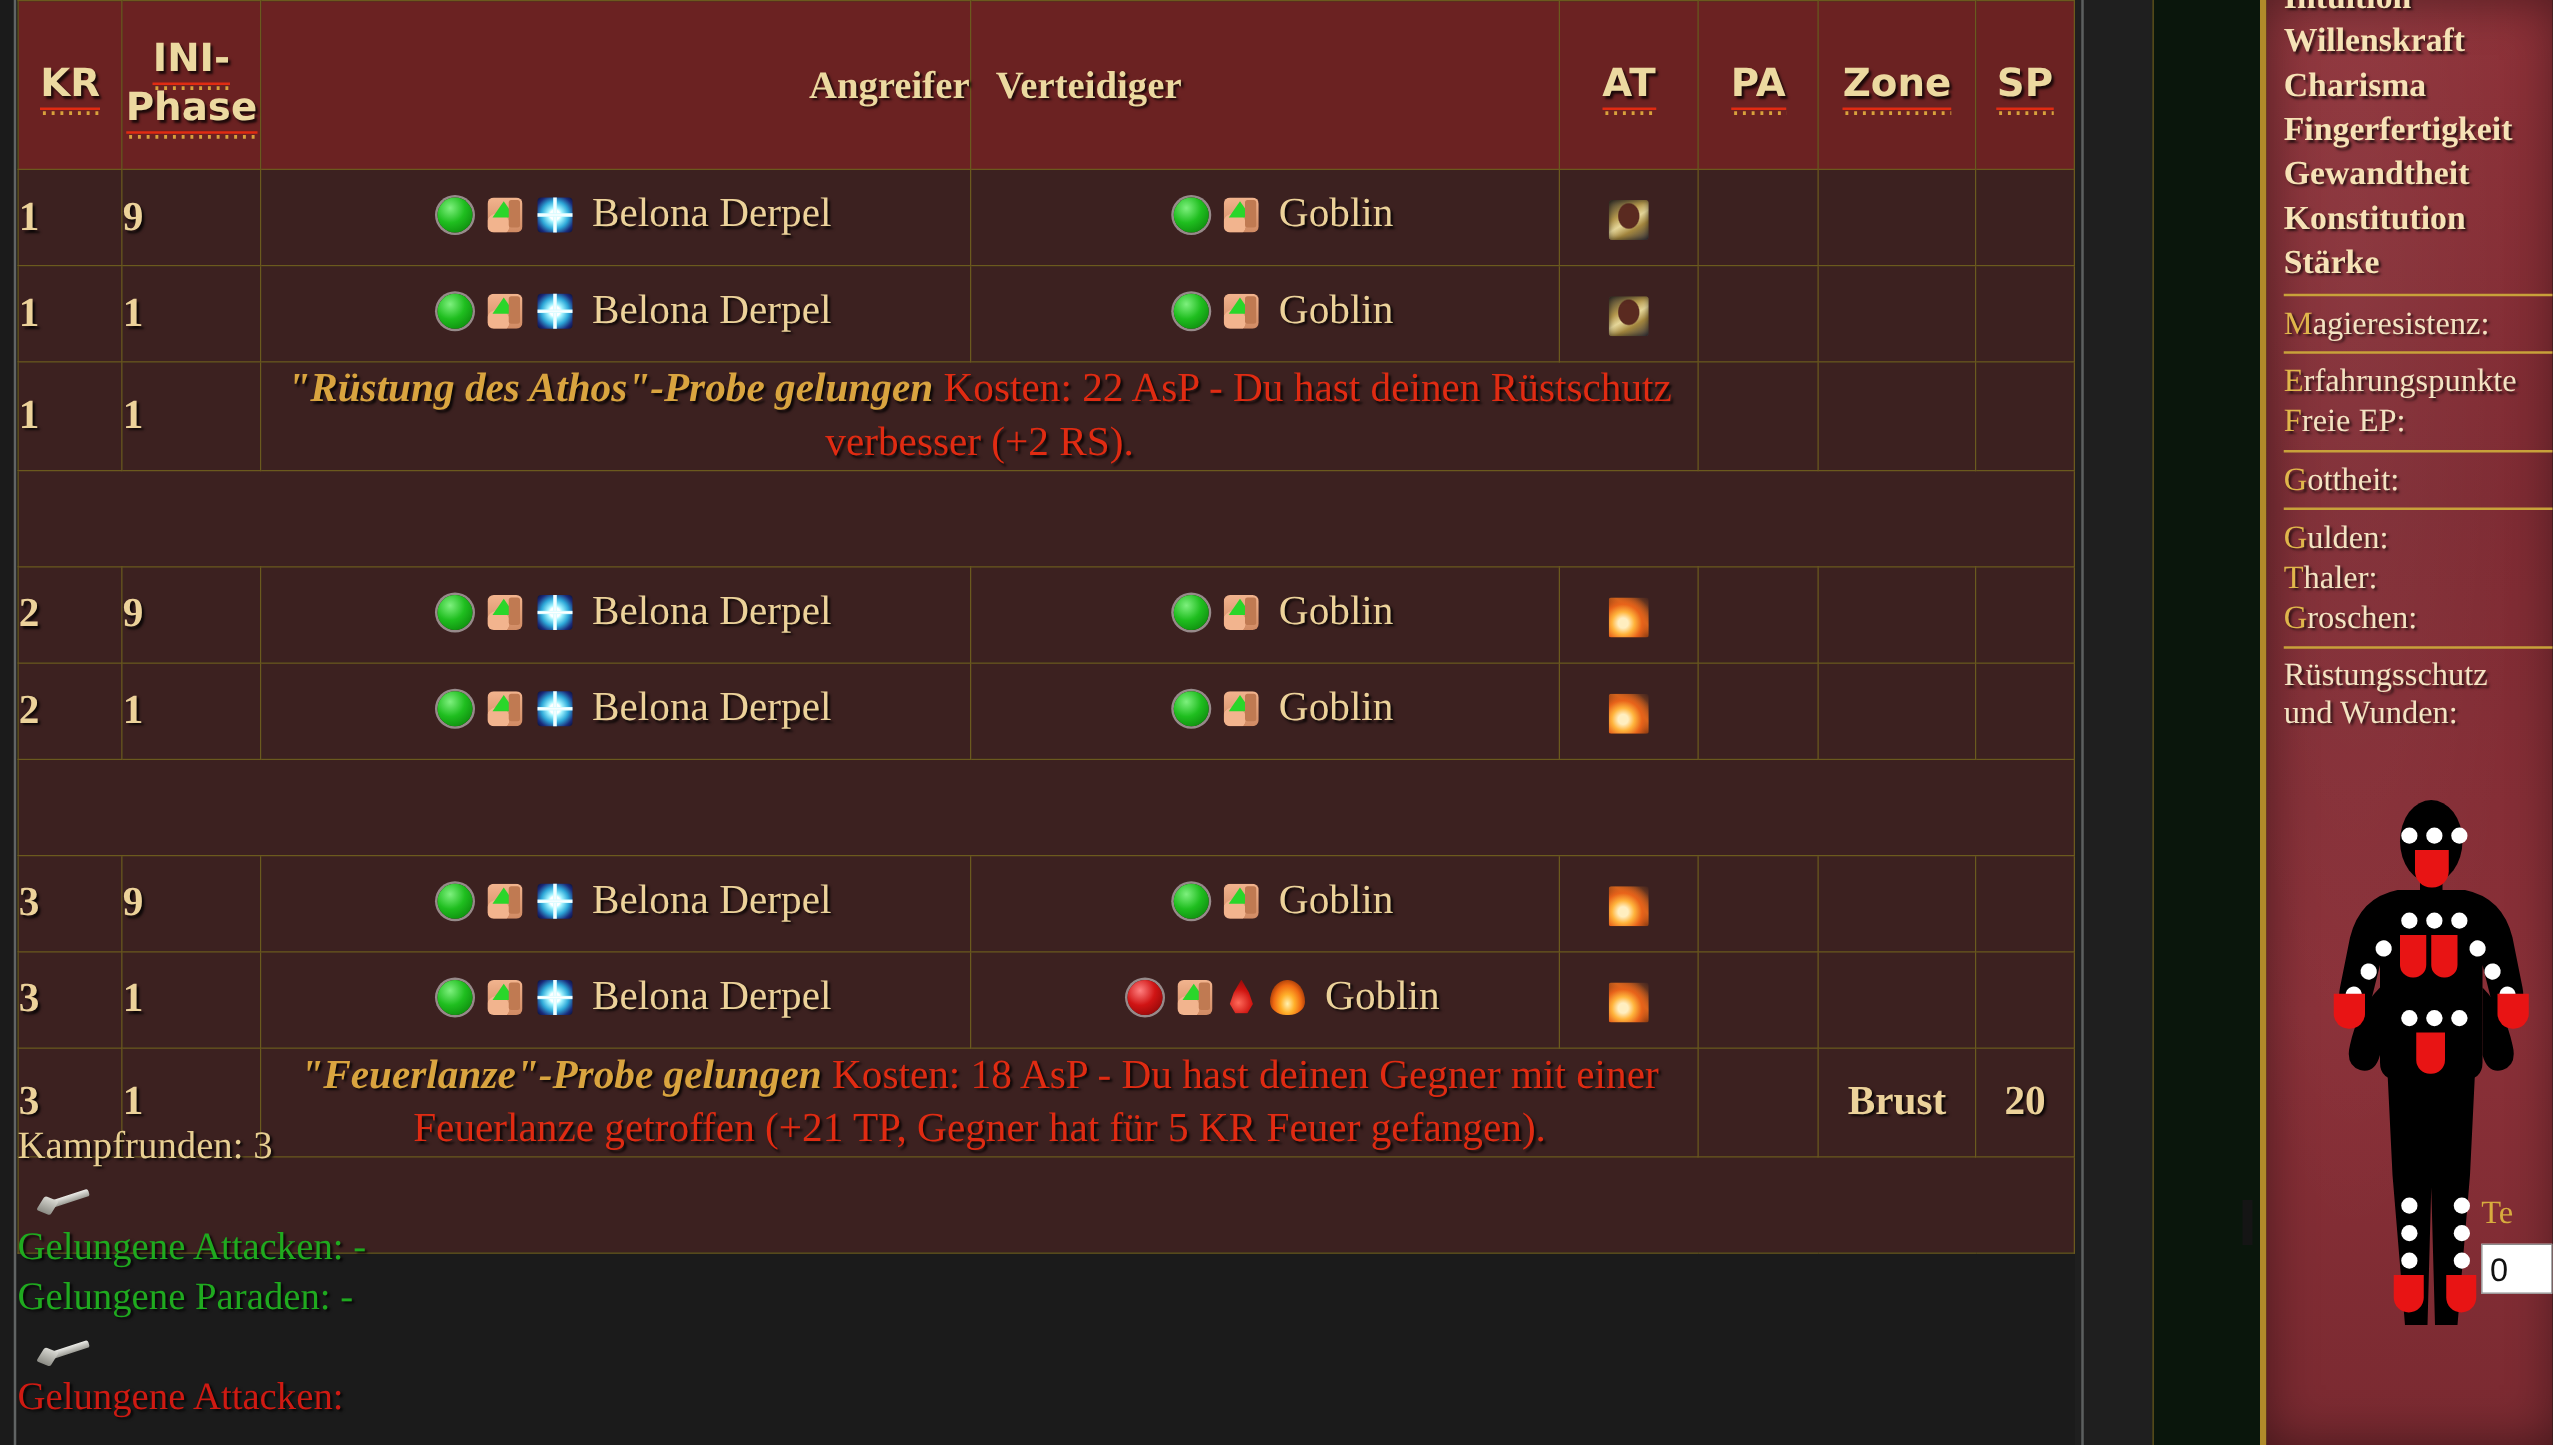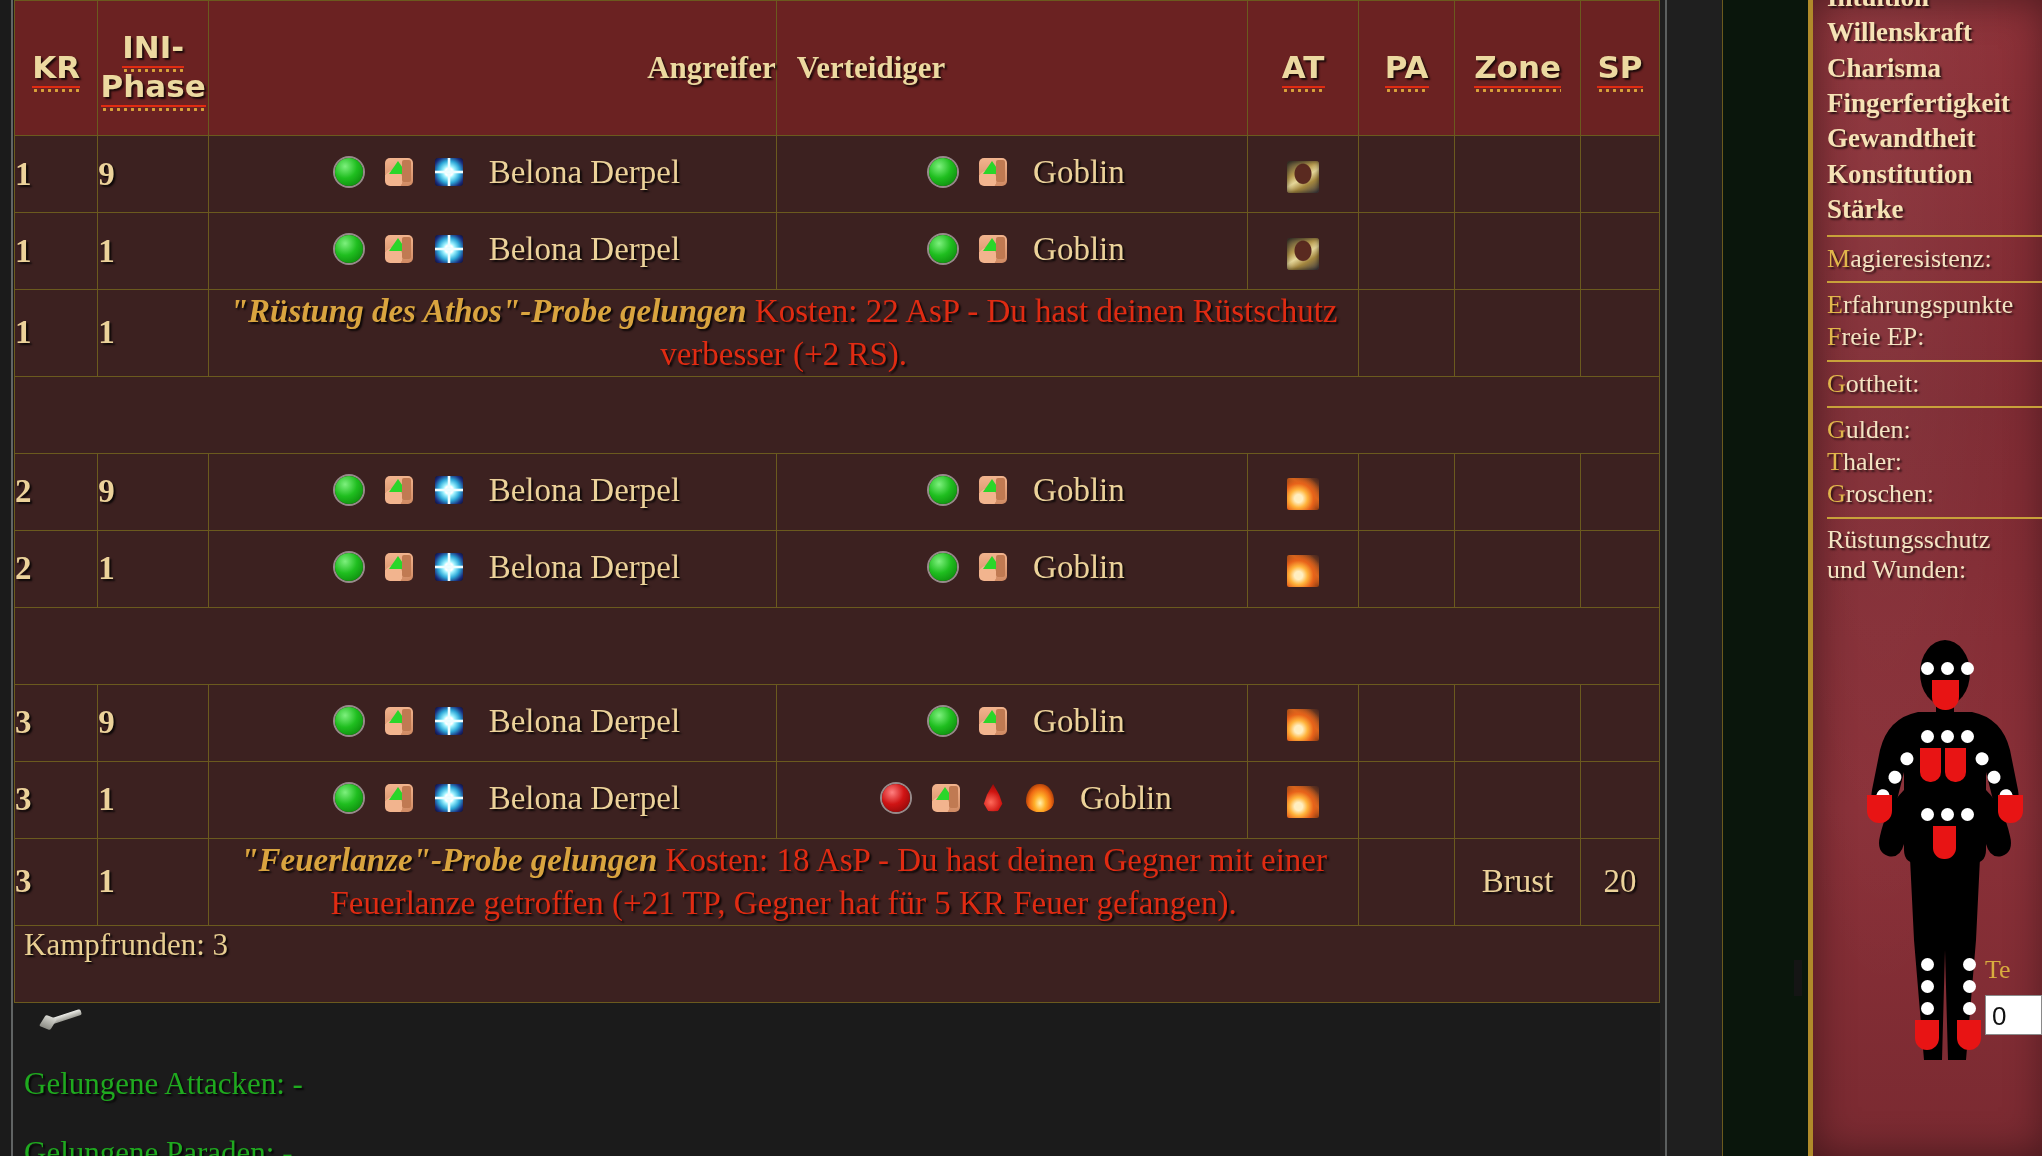--- a/index.html
+++ b/index.html
@@ -60,26 +60,26 @@
     font-size:33px;
     text-shadow:2px 2px 2px rgba(0,0,0,.8);
   }
   td.kr,td.ini{background:#5e2020;font-weight:bold;padding-left:24px;text-align:left;font-size:33px;}
   td.ini{padding-left:20px;}
   td.center{text-align:center;}
   td.msg{text-align:center;padding:14px 18px;line-height:1.30;}
   .sep td{background:#6a2323;height:26px;border-left:1px solid #6b5a1e;border-right:1px solid #6b5a1e;}
   .tail td{background:#6a2323;height:32px;}
 
-  .combatant{display:inline-flex;align-items:center;gap:22px;white-space:nowrap;margin-left:30px;}
+  .combatant{display:inline-flex;align-items:center;gap:12px;white-space:nowrap;margin-left:30px;}
   .combatant .nm{margin-left:4px;}
 
   .spellname{color:#d9a43f;font-style:italic;font-weight:bold;}
   .spelltext{color:#e02b12;margin-top:12px;}
-  .zone-ok{color:#17a017;font-weight:normal;text-shadow:1px 1px 2px #000;}
+  .zone-ok{color:#17a017;font-weight:bold;text-shadow:1px 1px 2px #000;}
 
   
   .ic{display:inline-block;width:28px;height:28px;vertical-align:middle;position:relative;flex:0 0 auto;}
   .ic.green-ball{border-radius:50%;
     background:radial-gradient(circle at 36% 30%, #7ef07e 0%, #1fbe1f 45%, #067806 100%);
     box-shadow:0 0 0 2px rgba(225,225,225,.55);}
   .ic.red-ball{border-radius:50%;
     background:radial-gradient(circle at 36% 30%, #ff8080 0%, #d01414 45%, #7a0404 100%);
     box-shadow:0 0 0 2px rgba(225,225,225,.55);}
   .ic.flex-arm{background:
@@ -112,21 +112,21 @@
       radial-gradient(circle at 36% 64%, #ffeec0 0 4px, #ffb43c 9px, #e8631a 15px, rgba(60,33,32,0) 24px),
       linear-gradient(40deg, rgba(60,33,32,1) 0%, #7a3410 45%, #c8651f 62%, rgba(60,33,32,1) 100%);}
   .ic.pistol{display:inline-block;width:44px;height:26px;position:relative;vertical-align:middle;}
   .ic.pistol:before{content:"";position:absolute;left:2px;top:11px;width:40px;height:6px;
     background:linear-gradient(#eeeeea,#9a9a93);transform:rotate(-18deg);border-radius:2px;}
   .ic.pistol:after{content:"";position:absolute;left:2px;top:12px;width:12px;height:13px;
     background:linear-gradient(#d8d8d2,#8b8b84);transform:rotate(22deg) skewX(-10deg);border-radius:2px;}
 
   
   .summary{position:absolute;left:14px;top:896px;width:1646px;color:#e8cf92;font-size:31px;line-height:1.17;}
-  .summary .ln{padding:2px 0 2px 10px;white-space:nowrap;text-shadow:2px 2px 2px rgba(0,0,0,.8);margin-top:29px;}
+  .summary .ln{padding:2px 0 2px 0;white-space:nowrap;text-shadow:2px 2px 2px rgba(0,0,0,.8);}
   .summary .green{color:#1faa1f;}
   .summary .red{color:#cf1a12;}
   .summary .gold{color:#e8cf92;}
 
   
   .rightdark{position:absolute;left:1660px;top:0;width:382px;height:1156px;background:#1f1f1f;}
   .rightline{position:absolute;left:1665px;top:0;width:2px;height:1156px;background:#9aa0a0;opacity:.5;}
   .rightgreen{position:absolute;left:1722px;top:0;width:98px;height:1156px;background:#0a160c;border-left:1px solid #6b5a1e;}
 
   .panel{position:absolute;left:1808px;top:0;width:234px;height:1156px;

